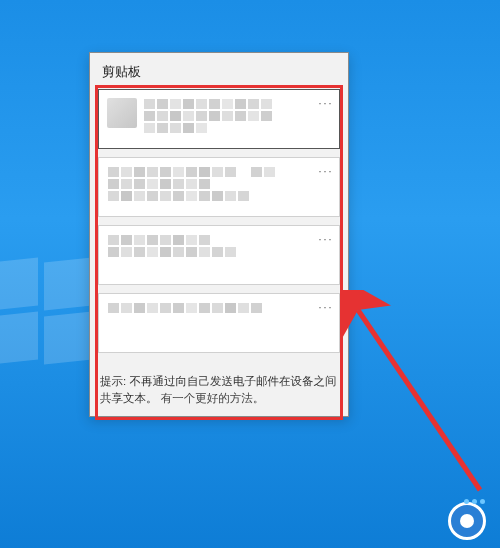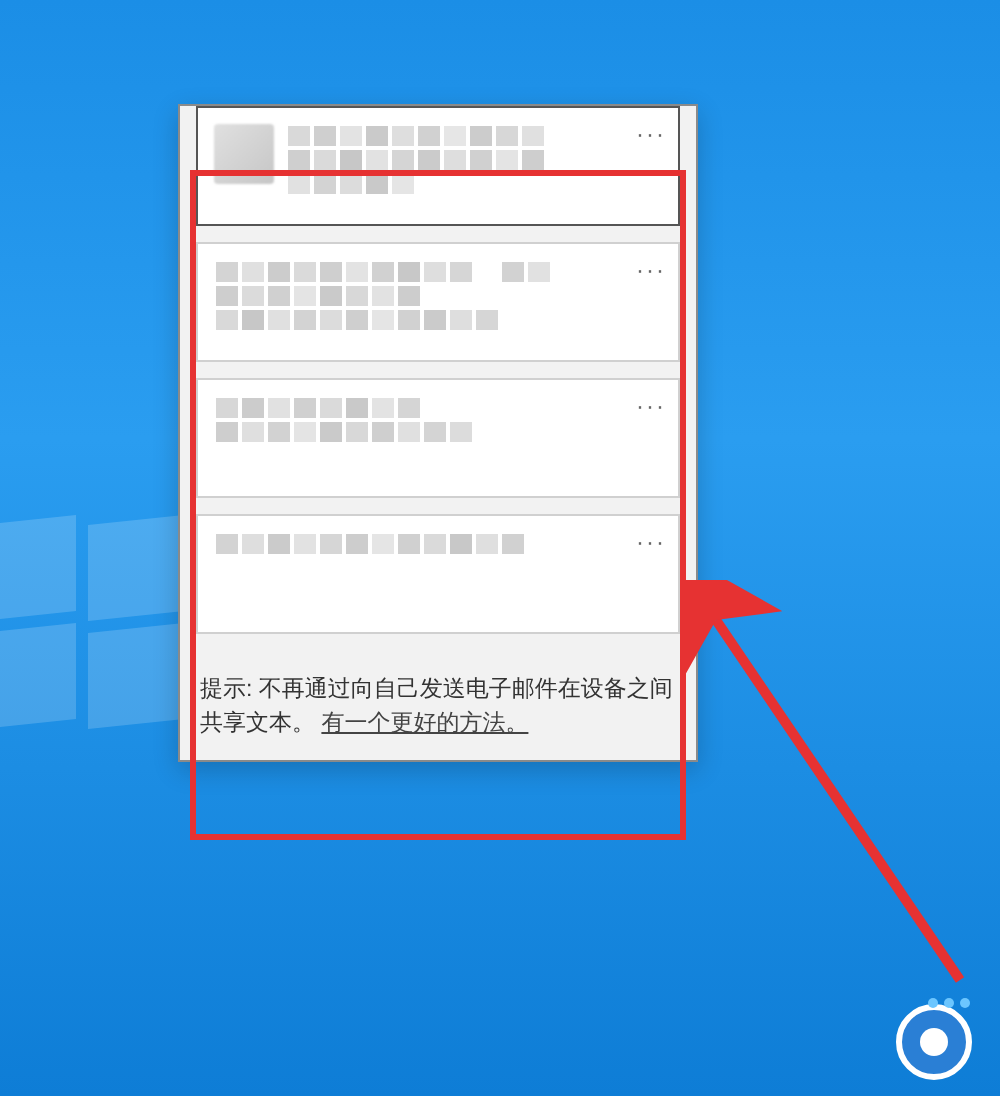--- a/index.html
+++ b/index.html
@@ -91,21 +91,20 @@
       filter: blur(0.5px);
       border-radius: 2px;
     }
     .tip {
       padding: 6px 10px 10px 10px;
       font-size: 11.5px;
       color: #333;
       line-height: 1.45;
     }
     .tip .linklike {
-      text-decoration: underline;
       color: #444;
     }
     .arrow-annot {
       position: absolute;
       z-index: 20;
       pointer-events: none;
     }
     .watermark {
       position: absolute;
       bottom: 8px;
@@ -155,20 +154,21 @@
 <body>
 
 <div class="win-bg-shape">
   <div class="pane" style="left:0;top:0;width:48px;height:48px;transform:skewY(-6deg)"></div>
   <div class="pane" style="left:54px;top:0;width:48px;height:48px;transform:skewY(-6deg)"></div>
   <div class="pane" style="left:0;top:54px;width:48px;height:48px;transform:skewY(-6deg)"></div>
   <div class="pane" style="left:54px;top:54px;width:48px;height:48px;transform:skewY(-6deg)"></div>
 </div>
 
 <div class="clipboard-panel">
+  <div class="clip-title">剪贴板</div>
 
   <div class="clip-items">
 
     <div class="clip-item selected">
       <span class="item-more">···</span>
       <div class="thumb"></div>
       <div class="mosaic">
         <div class="mosaic-row">
           <span class="blk" style="background:#d9d9d9"></span>
             <span class="blk" style="background:#cfcfcf"></span>

